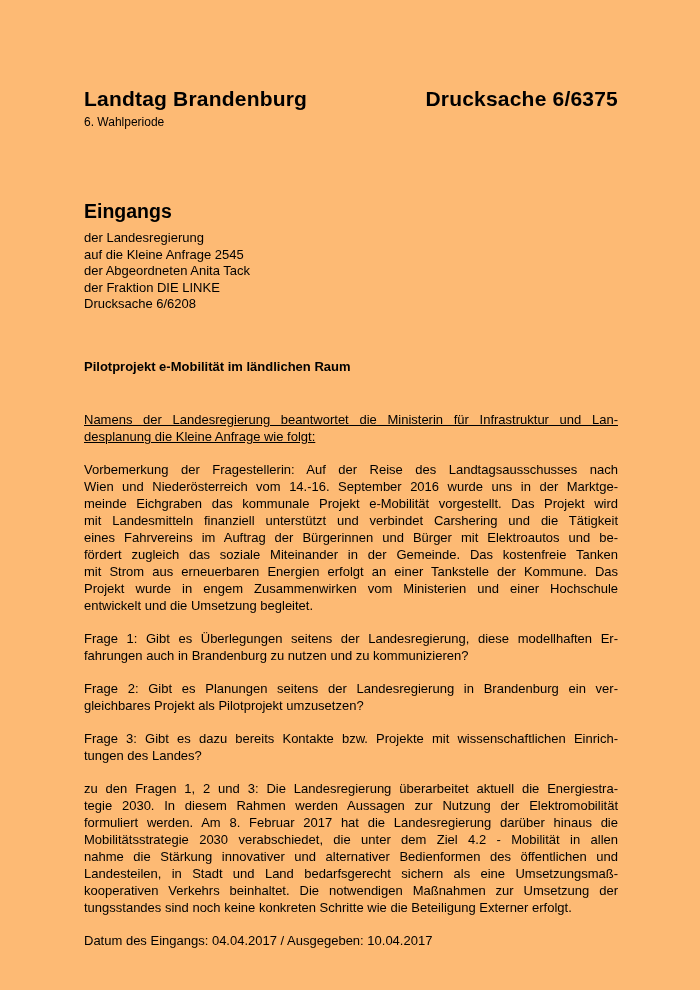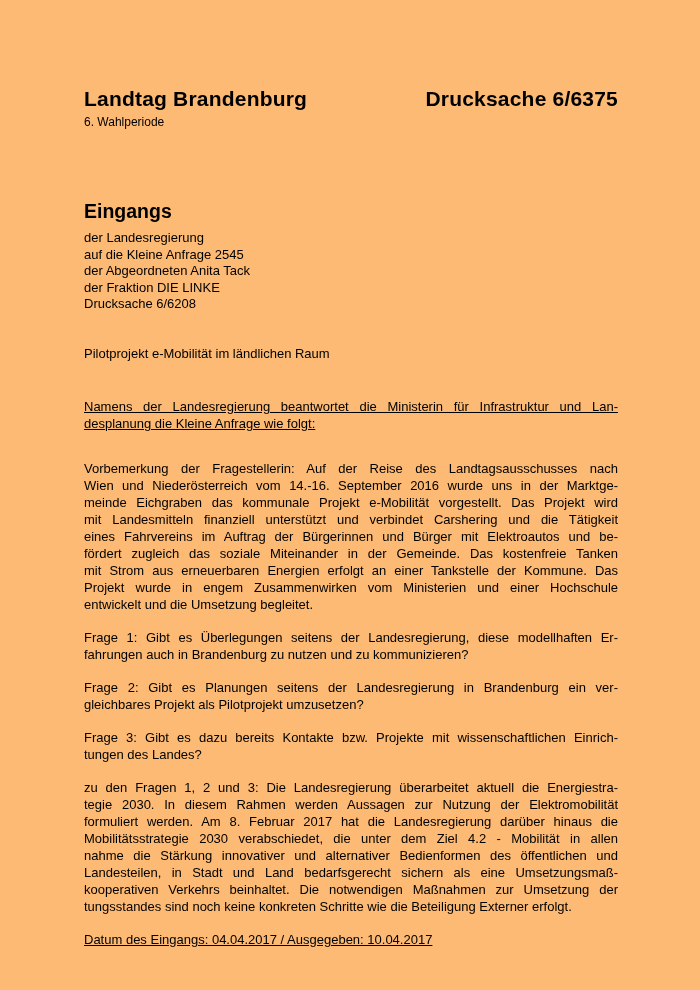--- a/index.html
+++ b/index.html
@@ -39,38 +39,37 @@
   .answer-heading {
     font-size: 19.5px;
     font-weight: bold;
     line-height: 22px;
     margin-bottom: 8px;
   }
   .meta-lines { font-size: 13px; line-height: 16.5px; }
   .meta-lines .line { text-align: left; }
   
   .subject {
-    margin-top: 33px;
+    margin-top: 46px;
     font-size: 13px;
-    font-weight: normal;
+    font-weight: bold;
     line-height: 16px;
   }
   
   .textblock { font-size: 13px; line-height: 17px; }
   .justify .line { text-align: justify; text-align-last: justify; }
   .justify .line.last { text-align: left; text-align-last: auto; }
   .underline .line { text-decoration: underline; }
   .intro { margin-top: 36px; }
   .para { margin-top: 16px; }
-  .para.first { margin-top: 28px; }
+  .para.first { margin-top: 16px; }
   .footer-line {
     margin-top: 16px;
     font-size: 13px;
     line-height: 17px;
-    text-decoration: underline;
   }
 </style>
 </head>
 <body>
 
 <div class="sheet">
 
   <header>
     <div class="title-row">
       <div class="h1">Landtag Brandenburg</div>

